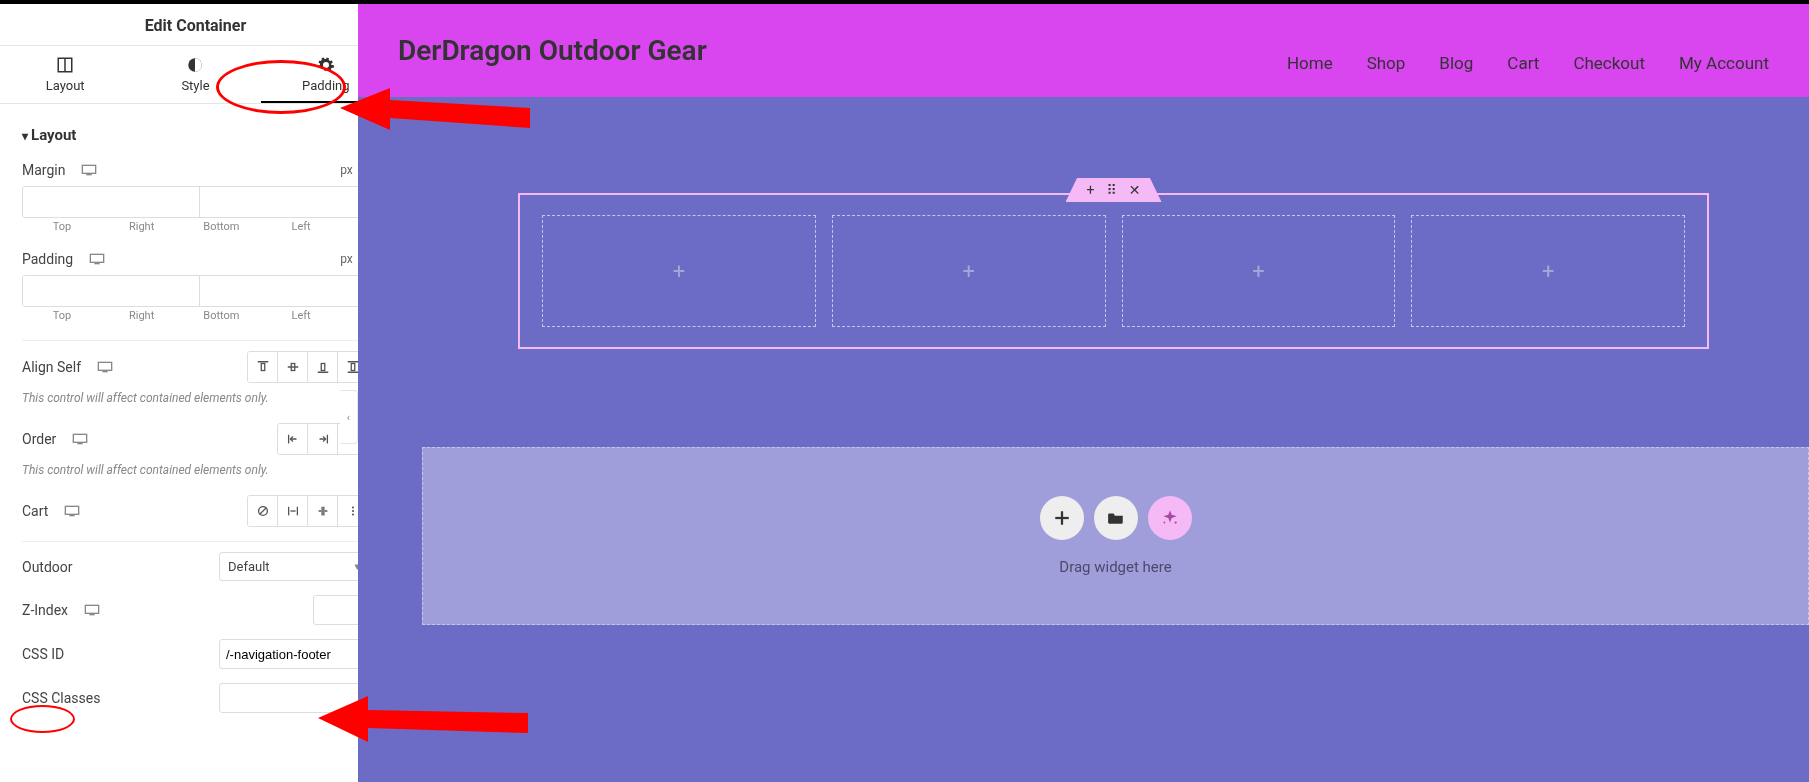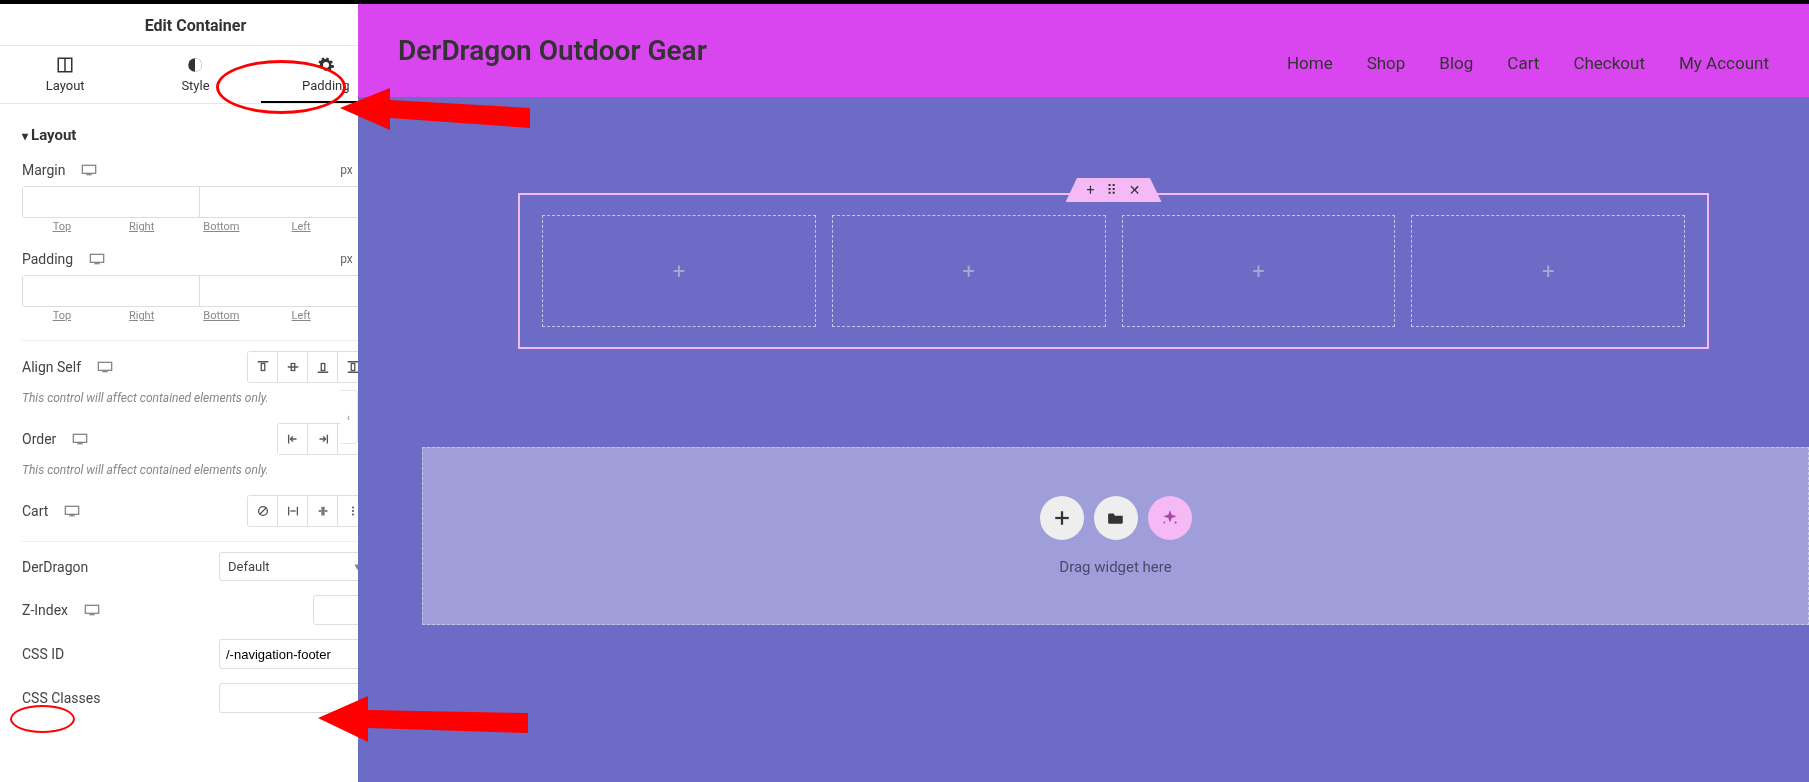--- a/index.html
+++ b/index.html
@@ -110,21 +110,20 @@
   border-right: 1px solid #ddd;
   height: 30px;
   text-align: center;
   font-size: 13px;
 }
 .quad-lbls {
   display: flex;
   font-size: 11px;
   color: #888;
   padding: 2px 0 8px;
-  text-decoration: underline;
 }
 .quad-lbls span { flex: 1; text-align: center; }
 .quad-lbls .sp { width: 28px; flex: none; }
 
 .sep {
   border-top: 1px solid #eee;
   margin: 10px 0 0;
 }
 
 .btnrow {
@@ -490,21 +489,21 @@
               <circle cx="8" cy="8" r="1.2"></circle>
               <circle cx="8" cy="12" r="1.2"></circle>
             </svg>
           </div>
       </div>
     </div>
 
     <div class="sep"></div>
 
     <div class="row">
-      <span>DerDragon</span>
+      <span>Outdoor</span>
       <div class="select">
           <span>Default</span>
         </div>
     </div>
 
     <div class="row">
       <span class="row-label">
         <span>Z-Index</span>
         <svg class="devicon" viewBox="0 0 24 18" fill="none" stroke="#888" stroke-width="2">
             <rect x="2" y="2" width="20" height="12"></rect>

